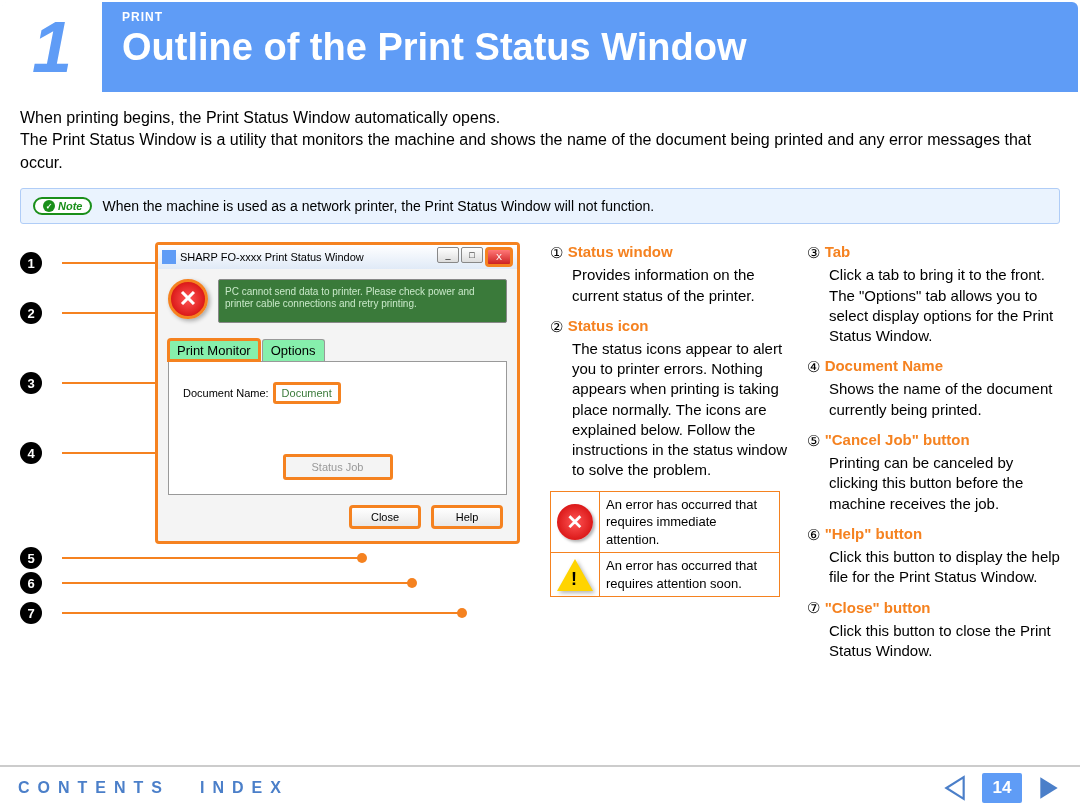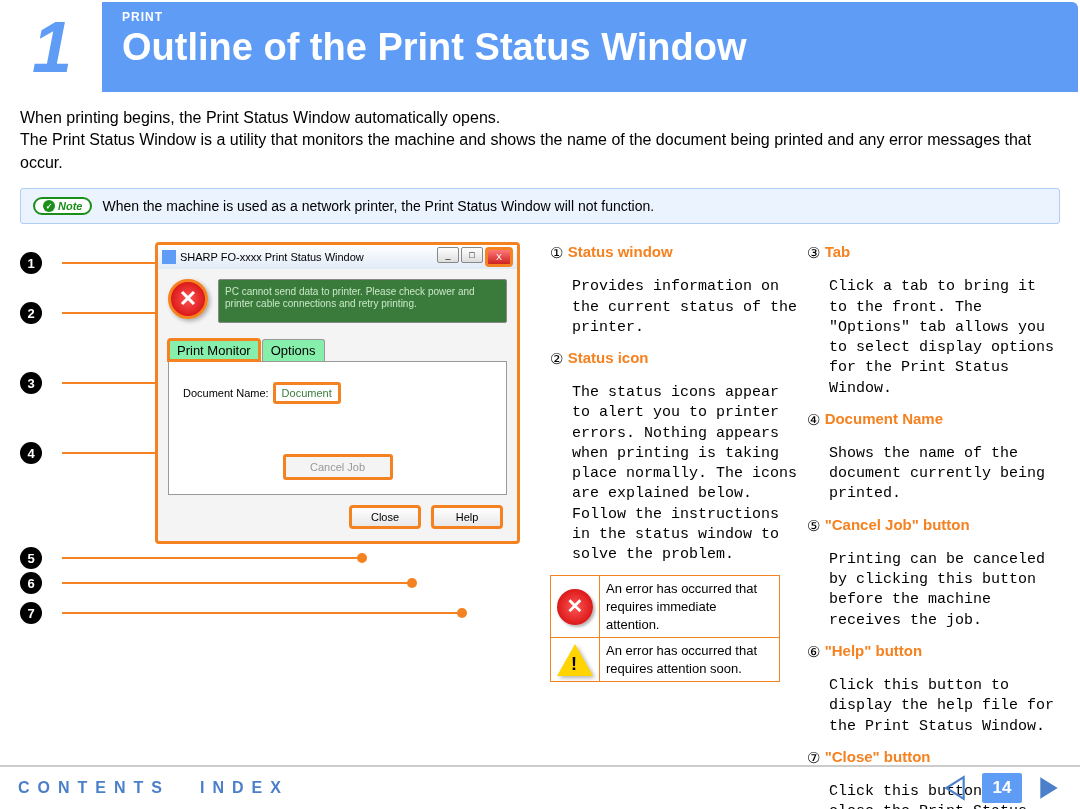--- a/index.html
+++ b/index.html
@@ -61,21 +61,21 @@
   .cancel-btn { border:3px solid #f58220; background:#f4f4f4; color:#999; padding:4px 18px; font-size:11px; border-radius:3px; margin:0 auto; display:block; width:110px;}
   .btn-row { display:flex; justify-content:flex-end; gap:10px; padding:0 14px 12px 14px;}
   .std-btn { border:3px solid #f58220; background:linear-gradient(#fff,#e8e8e8); padding:3px 0; font-size:11px; border-radius:4px; width:72px;}
   
   
   .explain { flex: 1; display: flex; gap: 4px; font-size: 15px; line-height: 1.35; }
   .col { flex: 1; }
   .item-head { margin-top: 0; }
   .item-num { display:inline-block; vertical-align:middle; }
   .ex-title { color: #f58220; font-weight: bold; }
-  .ex-body { margin: 14px 0 10px 22px; font-family: Liberation Mono, monospace; }
+  .ex-body { margin: 2px 0 10px 22px; }
   
   .icon-table { border:1px solid #f58220; border-collapse:collapse; width:230px; margin-top:8px; font-size:13px;}
   .icon-table th { background:#f58220; color:#fff; padding:3px 6px; font-weight:bold; text-align:center; border:1px solid #f58220;}
   .icon-table td { border:1px solid #f58220; padding:4px 6px; vertical-align:middle;}
   .tbl-err { width:36px; height:36px; border-radius:50%; background:radial-gradient(#f55,#c00); color:#fff; display:flex; align-items:center; justify-content:center; font-size:20px; font-weight:bold; box-shadow:2px 2px 3px rgba(0,0,0,.3);}
   .tbl-warn { width:0; height:0; border-left:18px solid transparent; border-right:18px solid transparent; border-bottom:32px solid #ffd400; position:relative; filter:drop-shadow(2px 2px 2px rgba(0,0,0,.3));}
   .tbl-warn::after { content:"!"; position:absolute; left:-4px; top:8px; font-weight:bold; color:#000; font-size:18px;}
   
   .footer { position:absolute; left:0; right:0; bottom:0; height:44px; border-top:2px solid #ccc; display:flex; align-items:center; padding:0 18px; gap:30px;}
   .foot-link { color:#4b7fc9; font-weight:bold; letter-spacing:8px; font-size:16px; background:none; border:none; cursor:pointer;}
@@ -147,21 +147,21 @@
         </div>
         <div class="tabs">
           <div class="tab outl">Print Monitor</div>
           <div class="tab">Options</div>
         </div>
         <div class="tab-body">
           <div class="doc-row">
             <span>Document Name:</span>
             <span class="doc-val">Document</span>
           </div>
-          <button class="cancel-btn">Cancel Job</button>
+          <button class="cancel-btn">Status Job</button>
         </div>
         <div class="btn-row">
           <button class="std-btn">Close</button>
           <button class="std-btn">Help</button>
         </div>
       </div>
     </div>
 
     <div class="explain">
       <div class="col">

